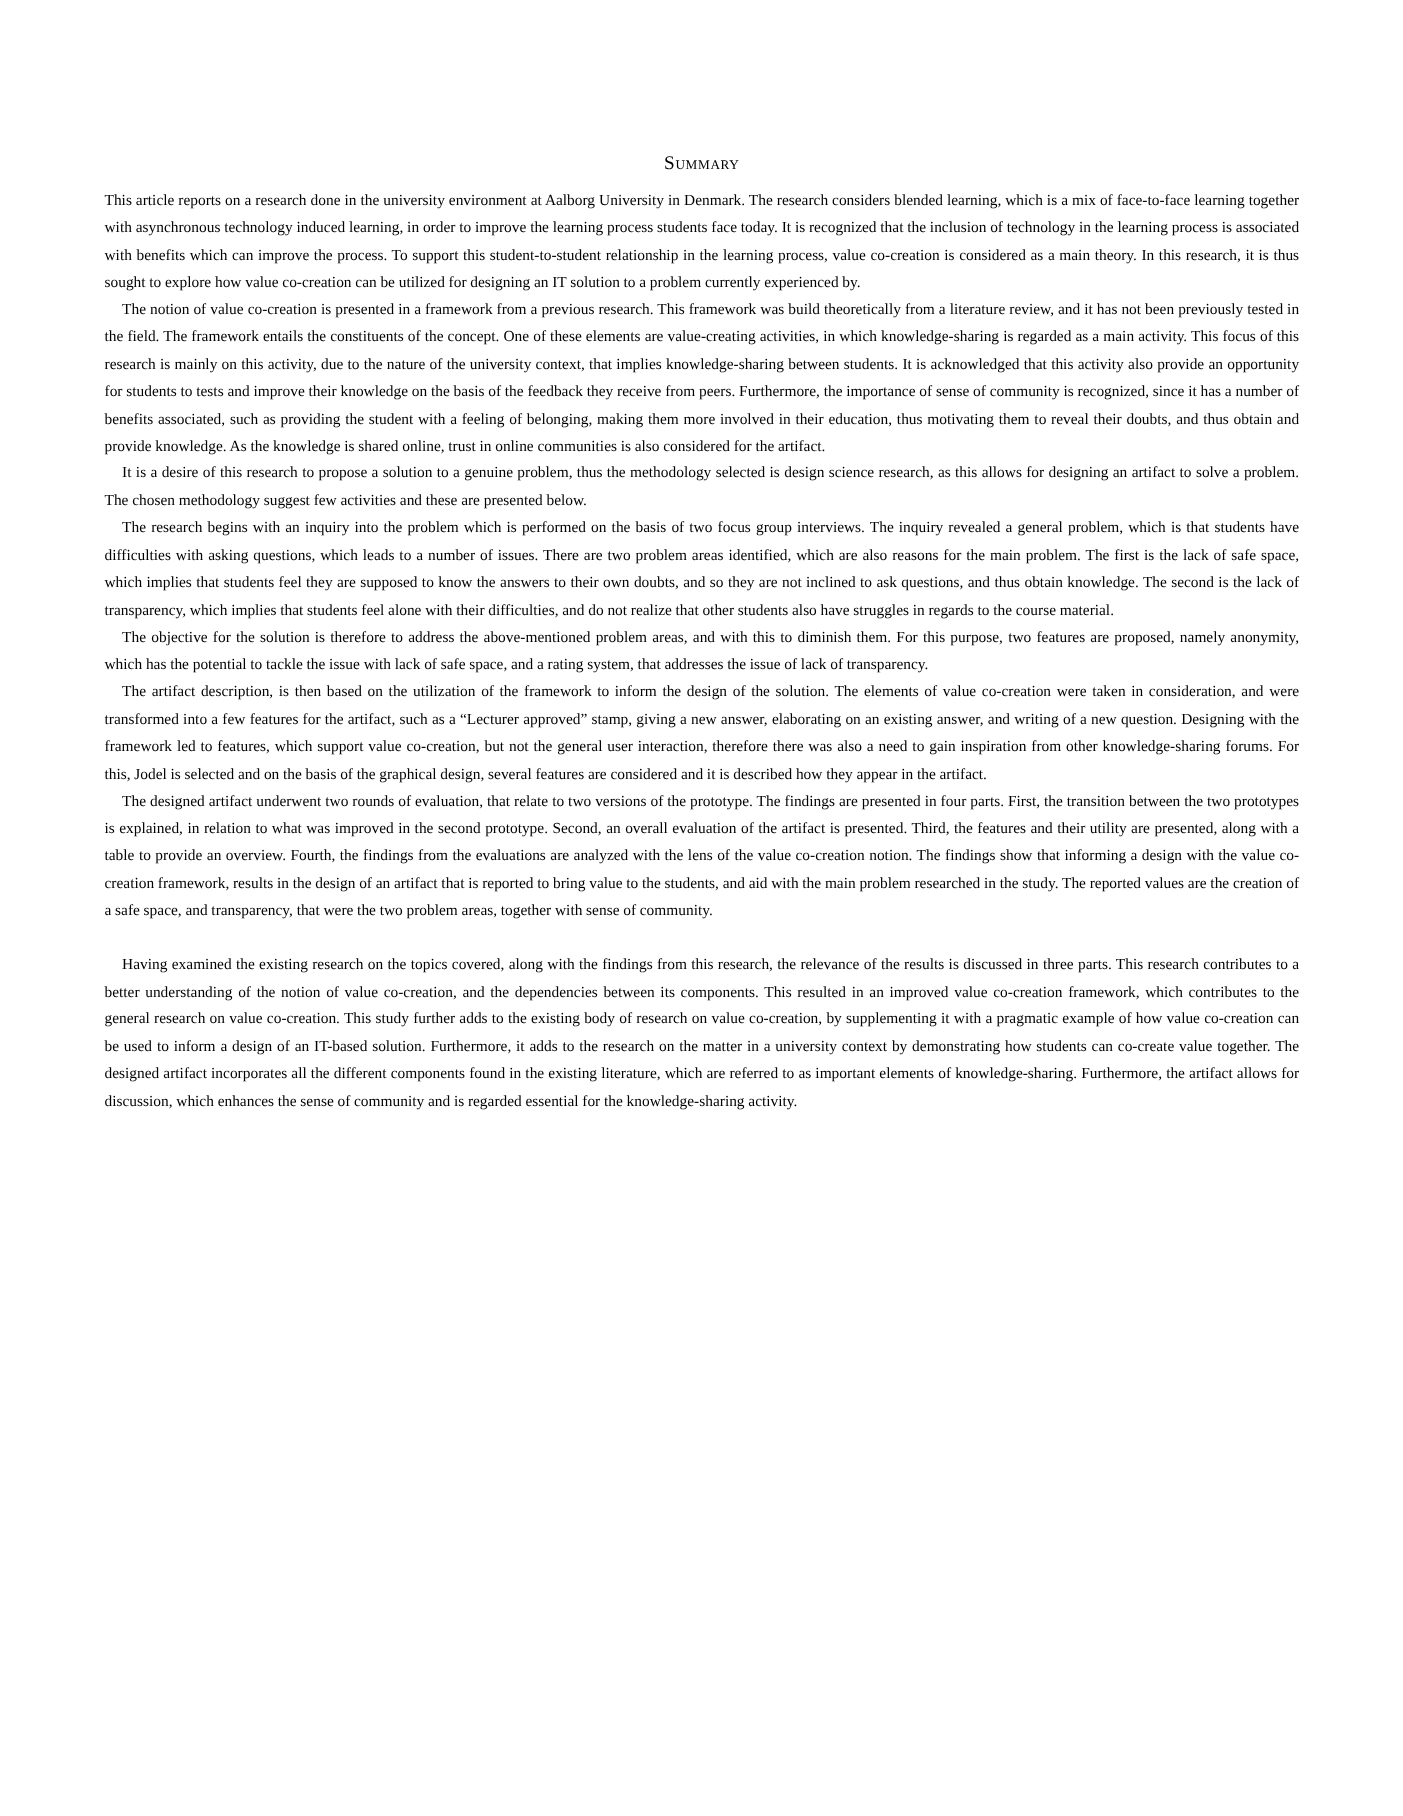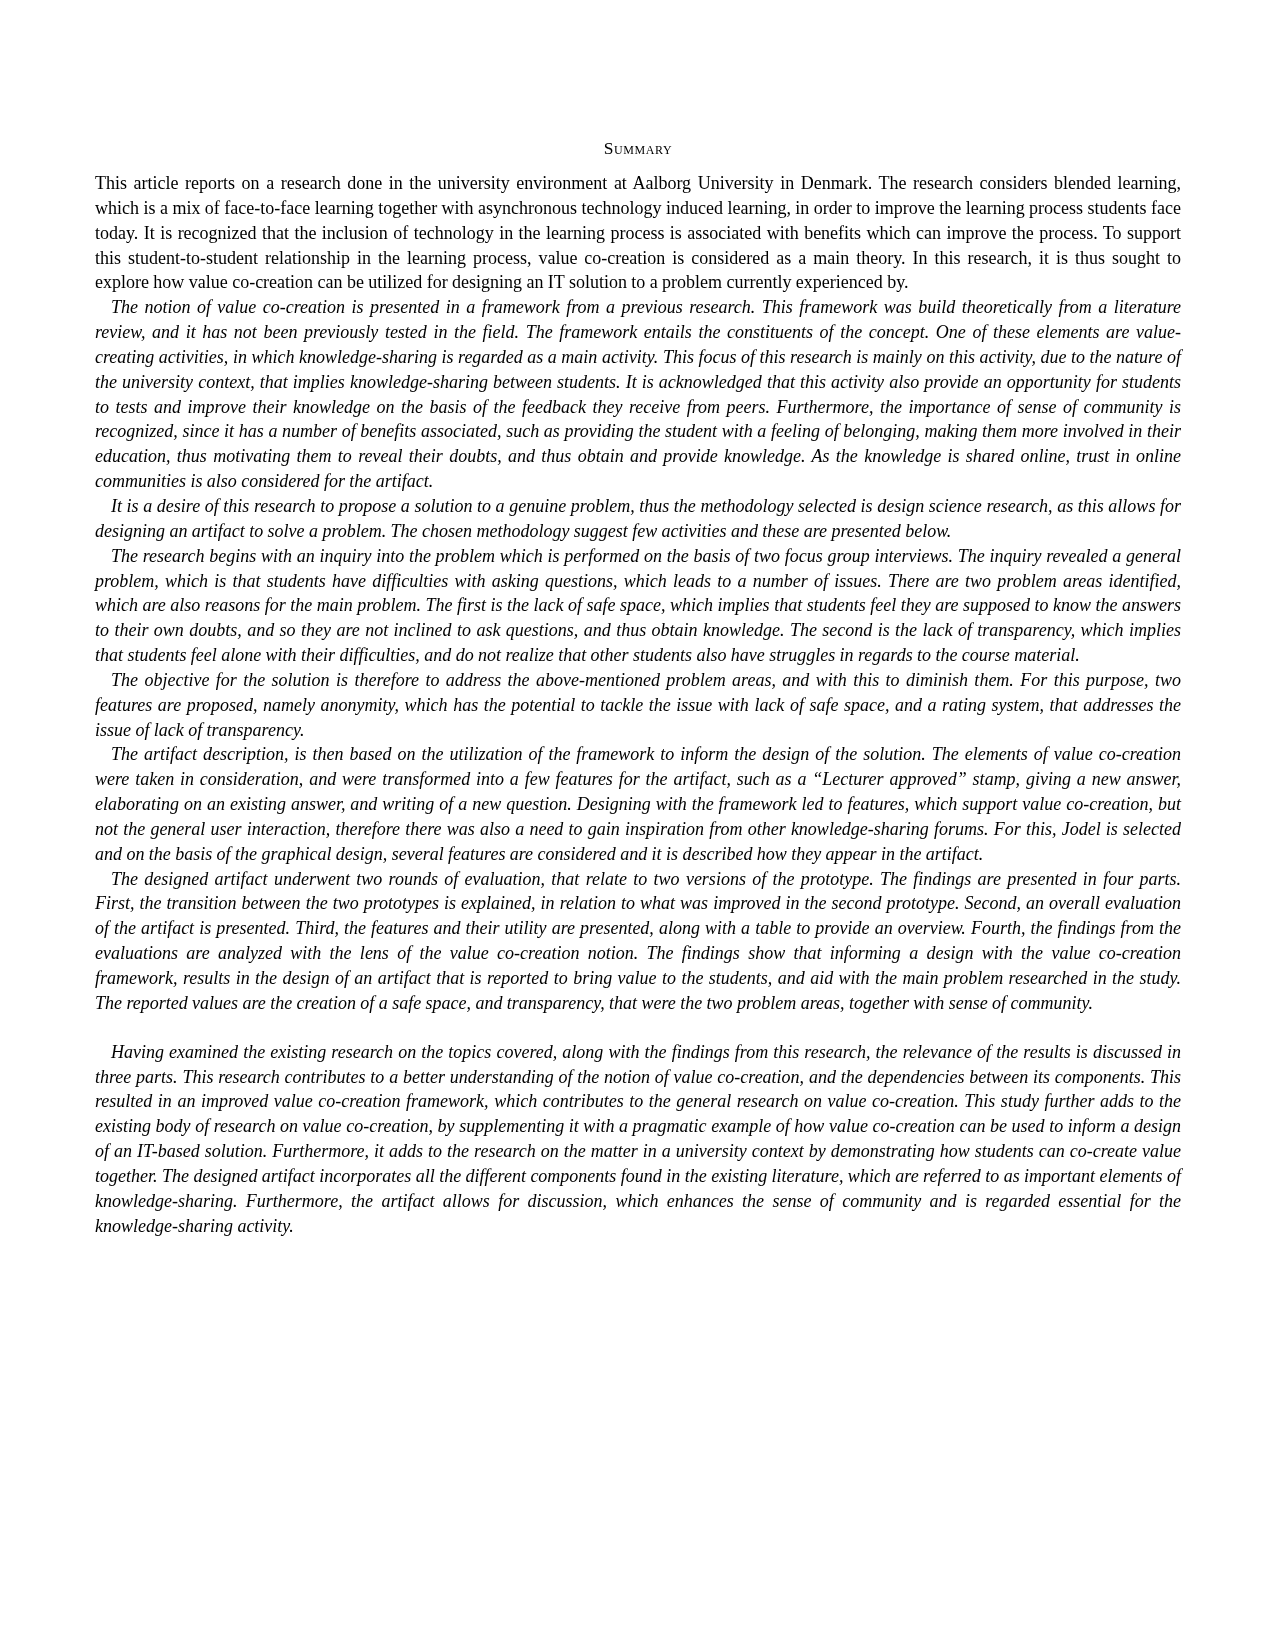--- a/index.html
+++ b/index.html
@@ -34,32 +34,31 @@
     text-align: center;
     font-size: 17.5px;
     font-variant: small-caps;
     font-weight: normal;
     letter-spacing: 0.6px;
     margin: 0 0 12px 0;
     line-height: 1.2;
   }
   .body-text p {
     margin: 0;
-    font-size: 18px;
+    font-size: 14px;
     line-height: 24.85px;
     text-align: justify;
     text-justify: inter-word;
     text-indent: 0;
     hyphens: none;
     -webkit-hyphens: none;
     word-spacing: -0.1px;
   }
   .body-text p + p {
     text-indent: 16px;
-    font-style: italic;
   }
   .body-text p:last-child {
     text-align: justify;
     margin-top: 24px;
   }
   
 </style>
 </head>
 <body>
 

